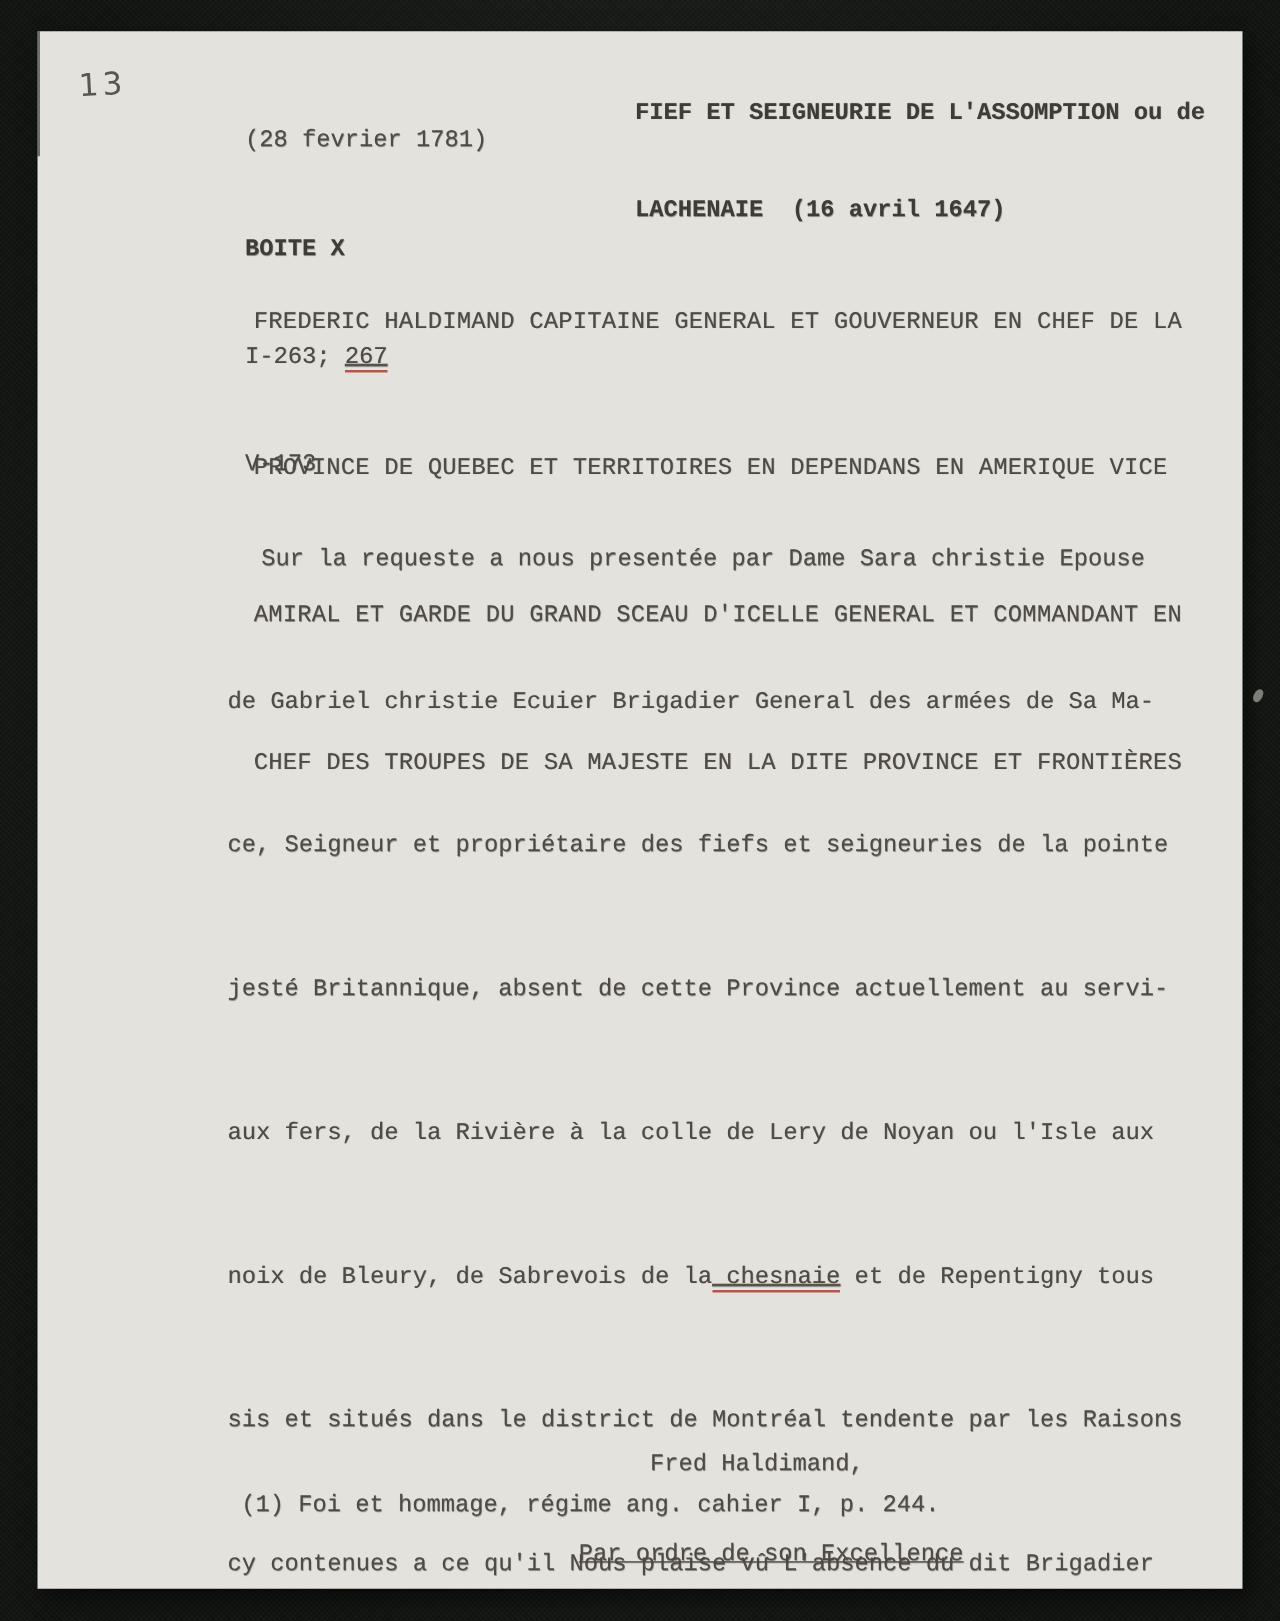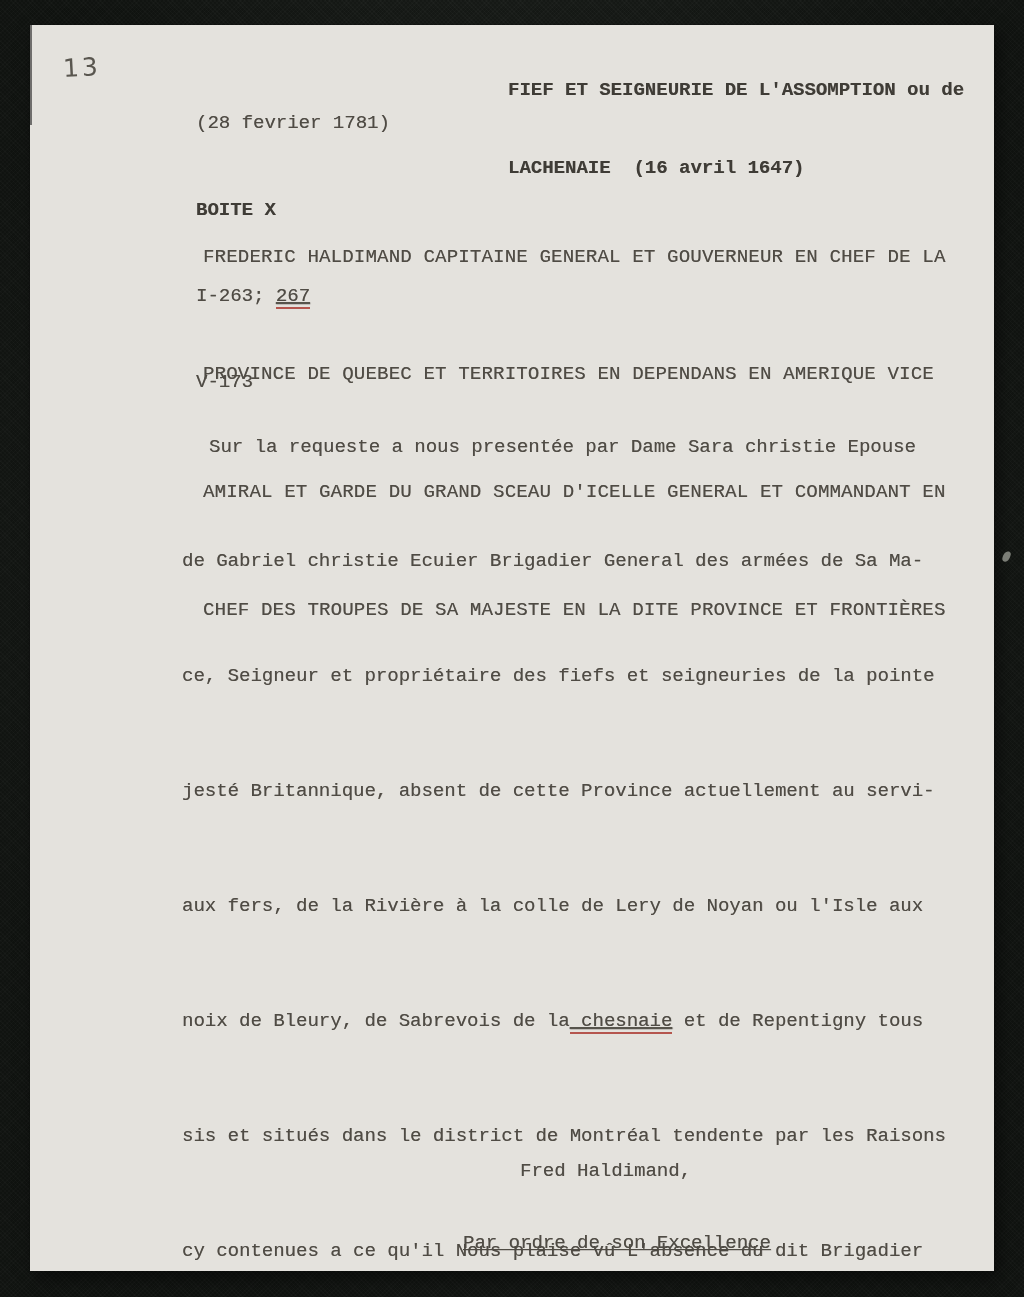--- a/index.html
+++ b/index.html
@@ -29,21 +29,21 @@
     font-family:"Liberation Mono","DejaVu Sans Mono",monospace;
     font-size:19px;color:#4f4b44;white-space:pre;
     text-shadow:0.3px 0.4px 0.6px rgba(62,58,52,0.55);
   }
   .bold{font-weight:bold;color:#3f3c36;}
   .pageno{
     position:absolute;left:33px;top:28px;
     font-family:"DejaVu Sans",sans-serif;font-size:25px;color:#59564f;
     transform:rotate(-3deg);letter-spacing:3px;
   }
-  .hdr-left{left:166px;top:27px;line-height:28.7px;}
+  .hdr-left{left:166px;top:16px;line-height:28.7px;}
   .hdr-right{left:478px;top:0;line-height:26px;}
   .title-block{left:173px;top:134px;line-height:39.3px;letter-spacing:0.2px;}
   .body-block{left:152px;top:326px;line-height:38.3px;}
   .indent{text-indent:27px;}
   .marked{
     text-decoration:underline;
     text-decoration-thickness:1.5px;
     text-decoration-color:#57544c;
     border-bottom:2.5px solid #b5564e;
   }
@@ -106,16 +106,17 @@
       
       
     </div>
 
     <div class="tw sig-block">
       <div class="sig-name">Fred Haldimand,</div>
       <div class="sig-order">Par ordre de son Excellence</div>
       
     </div>
 
+    <div class="tw footnote-line">(1) Foi et hommage, régime ang. cahier I, p. 244.</div>
 
   </div>
   <div class="artifact"></div>
 </div>
 
 </body></html>

